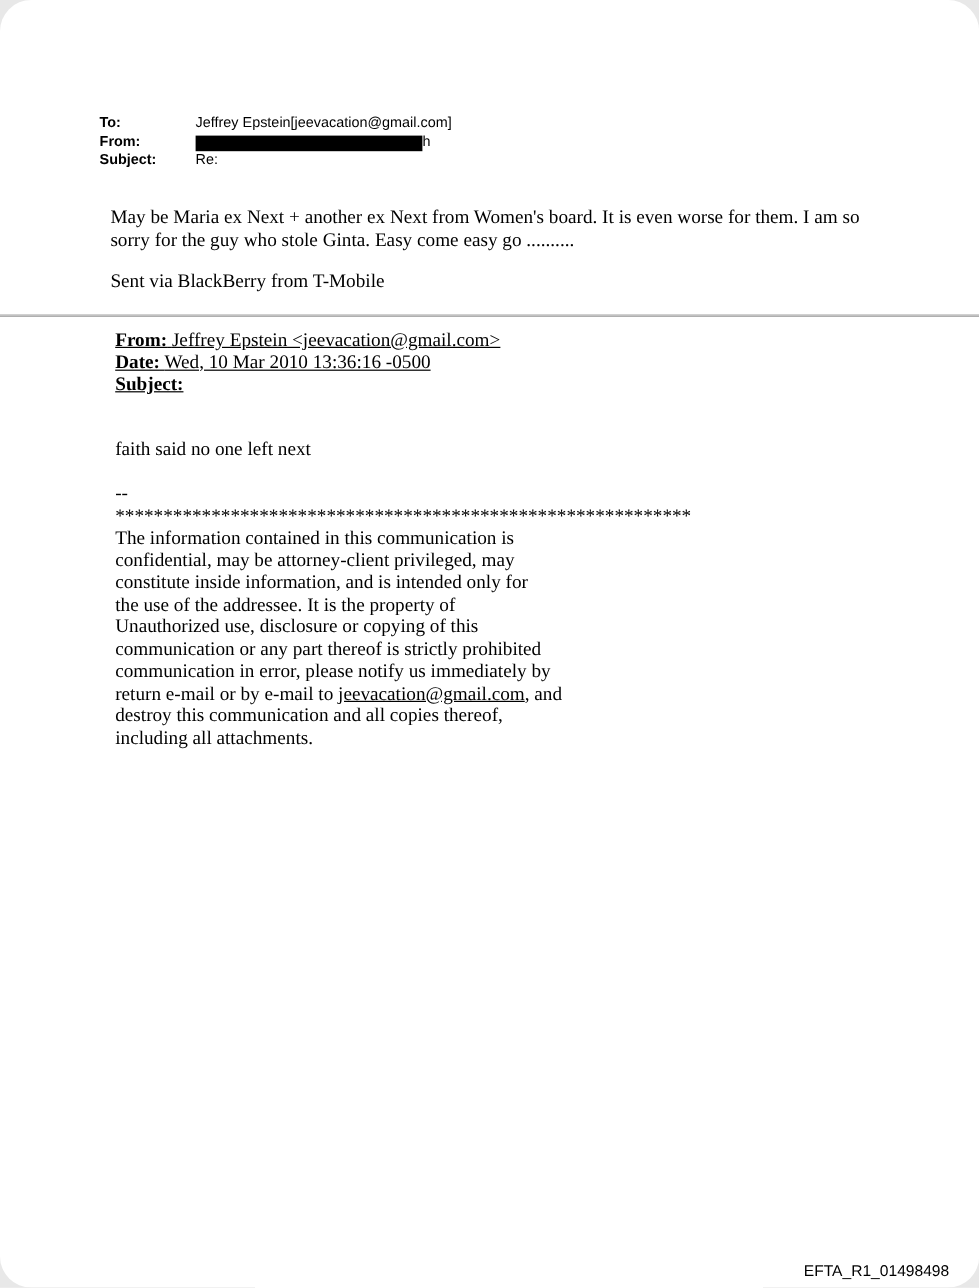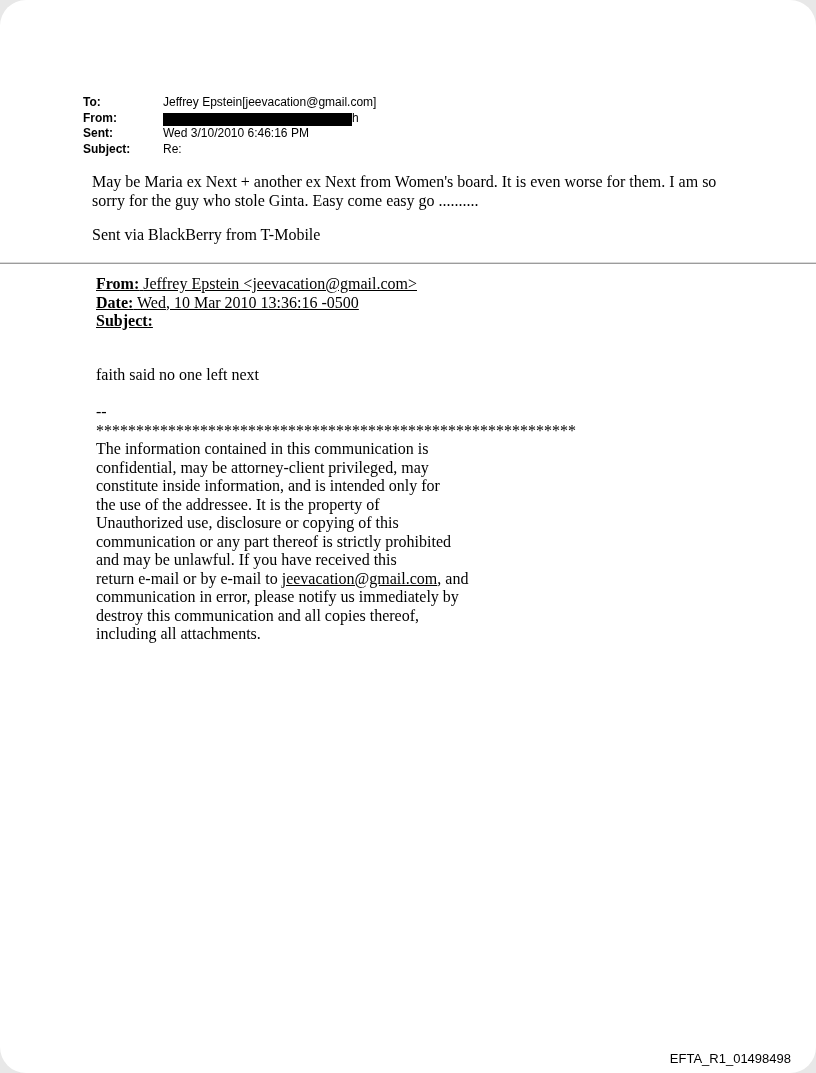--- a/index.html
+++ b/index.html
@@ -119,24 +119,20 @@
   <div class="mail-header">
     <div class="hrow">
       <span class="hlabel">To:</span>
       <span class="hvalue">Jeffrey Epstein[jeevacation@gmail.com]</span>
     </div>
     <div class="hrow">
       <span class="hlabel">From:</span>
       <span class="hvalue"><span class="redaction-1"></span><span>h</span></span>
     </div>
     <div class="hrow">
-      <span class="hlabel">Sent:</span>
-      <span class="hvalue">Wed 3/10/2010 6:46:16 PM</span>
-    </div>
-    <div class="hrow">
       <span class="hlabel">Subject:</span>
       <span class="hvalue">Re:</span>
     </div>
   </div>
 
   <div class="serif body-paragraph">May be Maria ex Next + another ex Next from Women's board. It is even worse for them. I am so sorry for the guy who stole Ginta. Easy come easy go ..........</div>
   <div class="serif sent-via">Sent via BlackBerry from T-Mobile</div>
 
   <div class="divider"></div>
 
@@ -158,22 +154,21 @@
 
   <div class="serif sig-block">
     <div class="line">--</div>
     <div class="line asterisks">************************************************************</div>
     <div class="line">The information contained in this communication is</div>
     <div class="line">confidential, may be attorney-client privileged, may</div>
     <div class="line">constitute inside information, and is intended only for</div>
     <div class="line">the use of the addressee. It is the property of</div>
     <div class="line">Unauthorized use, disclosure or copying of this</div>
     <div class="line">communication or any part thereof is strictly prohibited</div>
-    <div class="line">and may be unlawful. If you have received this</div>
+    <div class="line">communication in error, please notify us immediately by</div>
     <div class="line"><span>return e-mail or by e-mail to </span><span class="mail-link">jeevacation@gmail.com</span><span>, and</span></div>
-    <div class="line">communication in error, please notify us immediately by</div>
     <div class="line">destroy this communication and all copies thereof,</div>
     <div class="line">including all attachments.</div>
   </div>
 
   <div class="bates">EFTA_R1_01498498</div>
 
 </div>
 
 </body></html>

